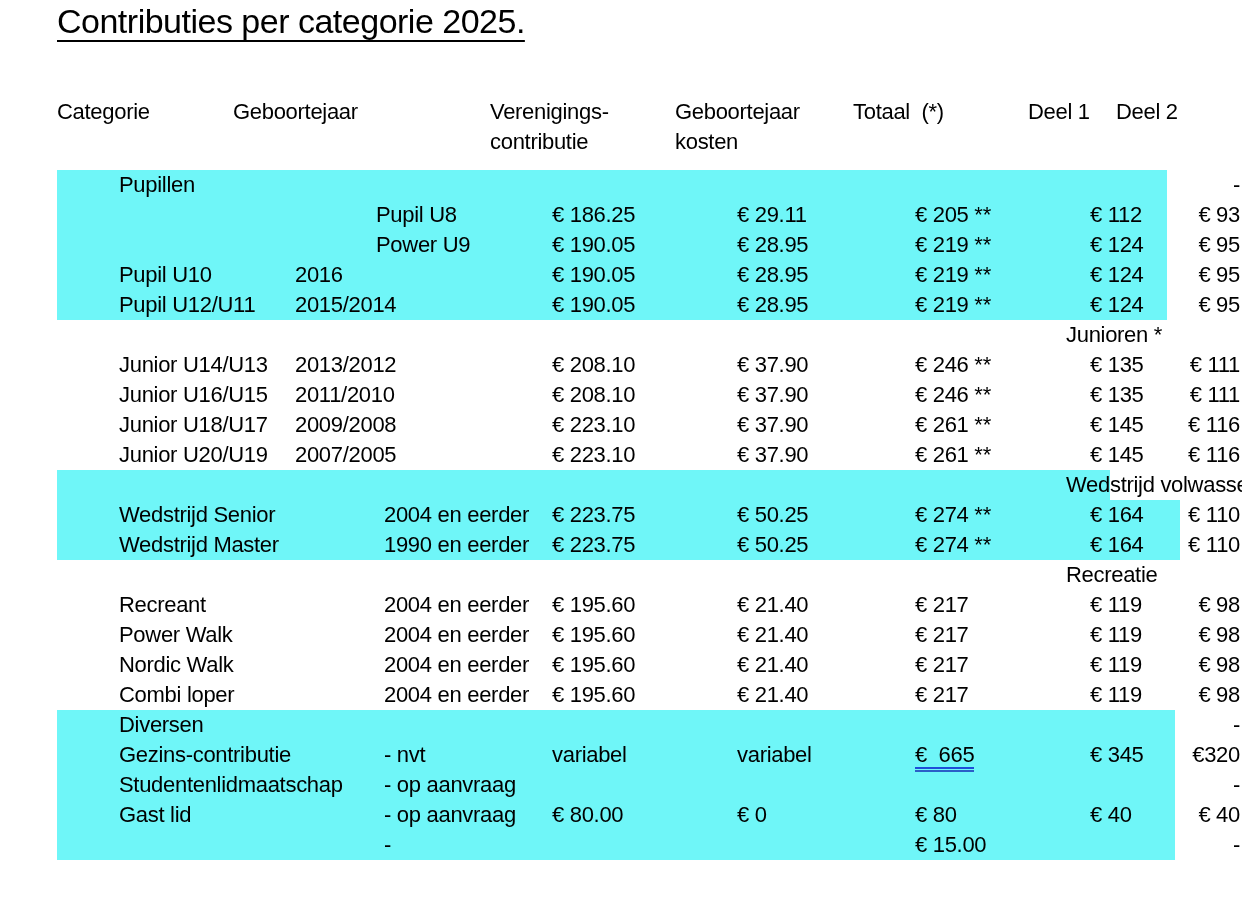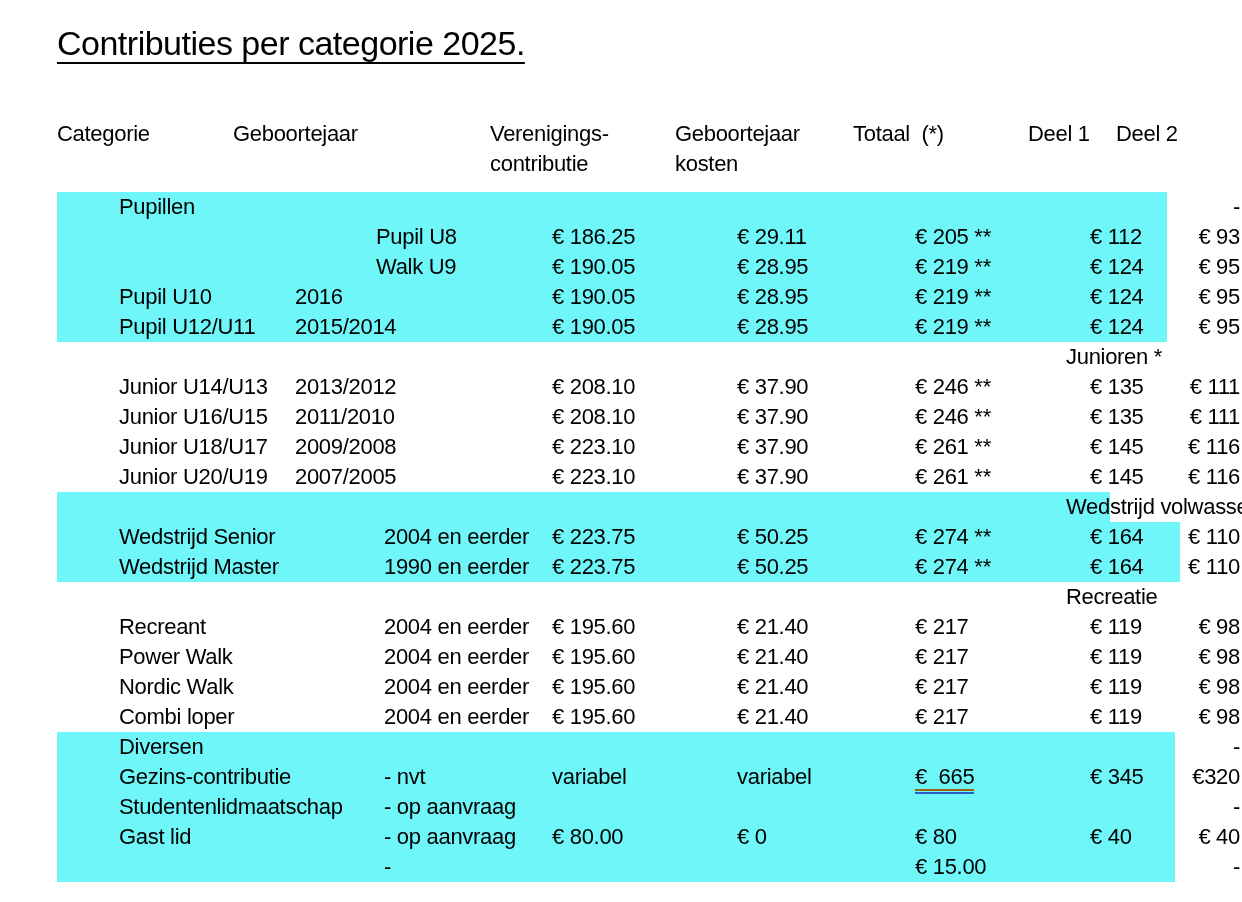--- a/index.html
+++ b/index.html
@@ -1,21 +1,21 @@
 <!DOCTYPE html>
 <html><head>
 <meta charset="utf-8">
 <style>
   * { box-sizing: border-box; margin: 0; padding: 0; }
   html, body { width: 1242px; height: 902px; background: #ffffff; overflow: hidden; }
   body {
     font-family: "Liberation Sans", "DejaVu Sans", sans-serif;
     color: #000;
   }
-  .page { position: relative; width: 1242px; height: 902px; padding: 24px 0 0 57px; }
+  .page { position: relative; width: 1242px; height: 902px; padding: 2px 0 0 57px; }
 
   .title {
     display: inline-block;
     font-size: 34px;
     letter-spacing: -0.5px;
     text-decoration: underline;
     text-decoration-thickness: 2px;
     text-underline-offset: 7px;
     white-space: pre;
   }
@@ -45,21 +45,21 @@
   .hl-short .bg { width: 1053px; }
   .hl-wide  .bg { width: 1123px; }
   .hl-div   .bg { width: 1118px; }
 
   .ind .c2 { padding-left: 89px; }
 
   .uline {
     display: inline-block;
     position: relative;
     line-height: 25px;
-    border-bottom: 2px solid #a16207;
+    border-bottom: 2px solid #1d4ed8;
   }
   .uline::after {
     content: "";
     position: absolute;
     left: 0; right: 0; bottom: -5px; height: 2px;
     background: #2B5FC7;
   }
 </style>
 </head>
 <body>
@@ -98,21 +98,21 @@
       <span class="c c1">Pupil U8</span>
       <span class="c c3">€ 186.25</span>
       <span class="c c4">€ 29.11</span>
       <span class="c c5">€ 205 **</span>
       <span class="c c6">€ 112</span>
       <span class="c c7">€ 93</span>
     </div>
 
     <div class="row hl-full">
       <span class="bg"></span>
-      <span class="c c1">Walk U9</span>
+      <span class="c c1">Power U9</span>
       <span class="c c3">€ 190.05</span>
       <span class="c c4">€ 28.95</span>
       <span class="c c5">€ 219 **</span>
       <span class="c c6">€ 124</span>
       <span class="c c7">€ 95</span>
     </div>
 
     <div class="row hl-full">
       <span class="bg"></span>
       <span class="c c1">Pupil U10</span>

